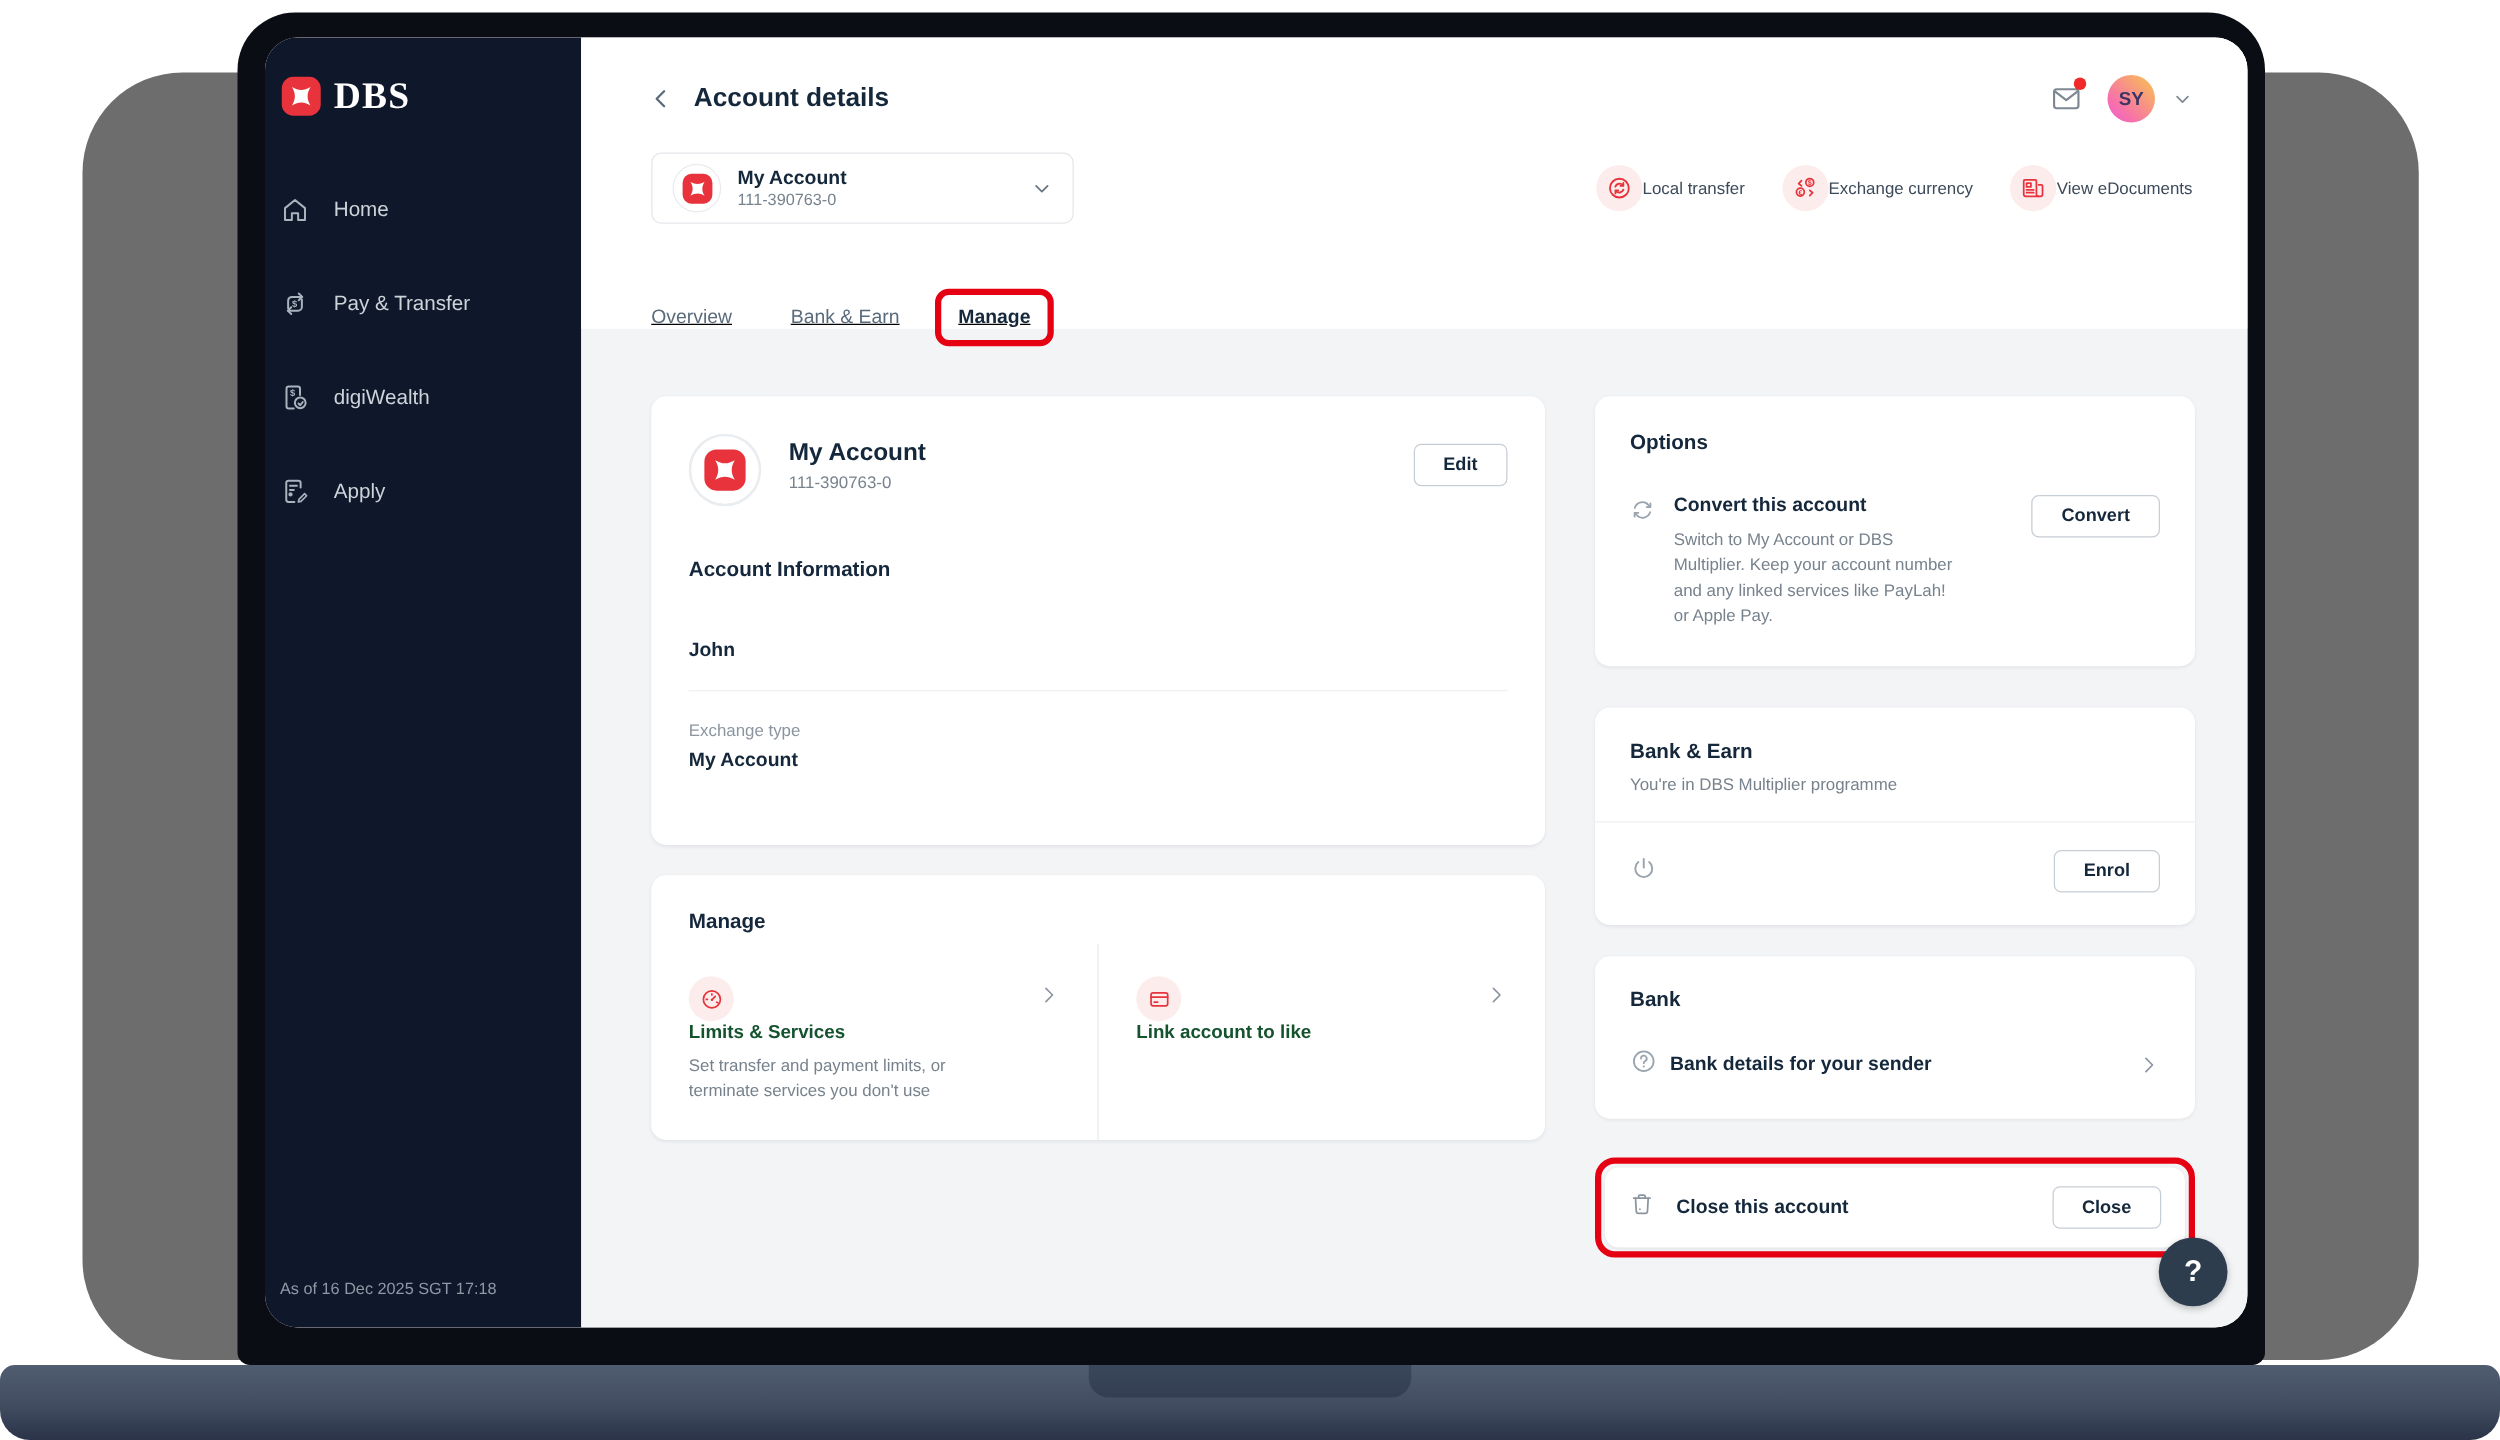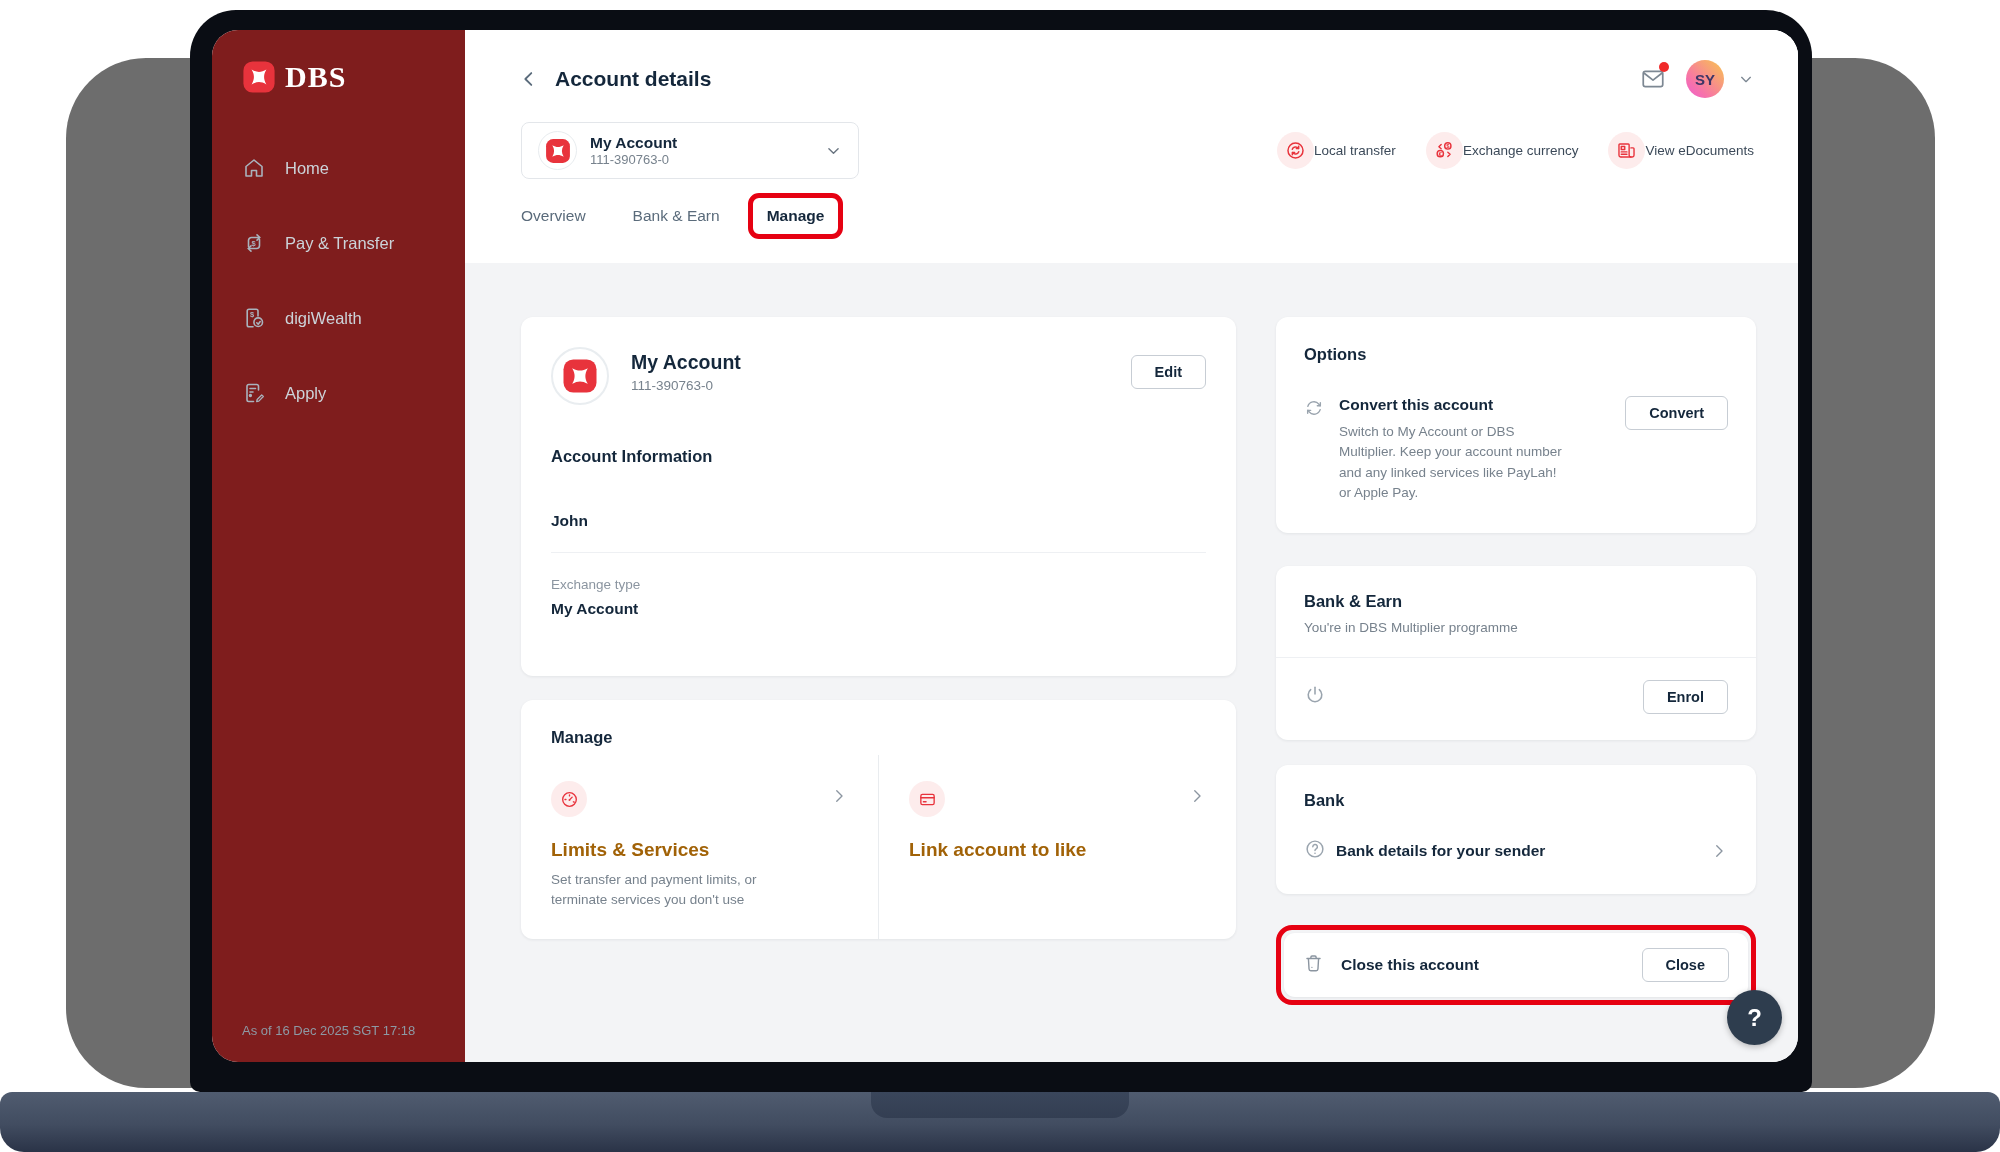--- a/index.html
+++ b/index.html
@@ -15,22 +15,22 @@
     background:linear-gradient(180deg,#505c70 0%, #414c60 55%, #2a3347 100%);
     border-radius:12px 12px 24px 24px; }
   .laptop-notch { width:258px; height:26px; margin:0 auto;
     background:linear-gradient(180deg,#3a465b,#333e52); border-radius:0 0 16px 16px; }
 
   
   .screen { position:absolute; left:212px; top:30px; width:1586px; height:1032px;
     background:#ffffff; border-radius:26px; overflow:hidden; display:flex; }
 
   
-  .sidebar { width:253px; flex:0 0 253px; background:#7f1d1d; display:flex; flex-direction:column;
-    padding:30px 18px 24px 30px; }
+  .sidebar { width:253px; flex:0 0 253px; background:#0f172a; display:flex; flex-direction:column;
+    padding:30px 18px 24px 12px; }
   .brand { display:flex; align-items:center; gap:9px; margin-bottom:62px; }
   .brand-mark { width:34px; height:34px; }
   .brand-word { color:#ffffff; font-family:"Liberation Serif","DejaVu Serif",serif; font-weight:700;
     font-size:30px; letter-spacing:1px; }
   .nav-item { display:flex; align-items:center; gap:19px; margin-bottom:51px; color:#ccd3d9;
     font-size:16.5px; cursor:pointer; }
   .nav-item svg { width:24px; height:24px; color:#a9b3bd; flex:0 0 24px; }
   .sidebar-footer { margin-top:auto; color:#8d99a4; font-size:13px; }
 
   
@@ -62,21 +62,21 @@
   .selector-number { font-size:13px; color:#77828d; }
   .selector-chevron { margin-left:auto; color:#6b7682; }
 
   .quick-actions { margin-left:auto; display:flex; align-items:center; gap:30px; }
   .quick-action { display:flex; align-items:center; cursor:pointer;justify-content:flex-end; }
   .qa-circle { width:37px; height:37px; border-radius:50%; background:#fdecec; color:#e8333c;
     display:flex; align-items:center; justify-content:center; }
   .qa-circle svg { width:21px; height:21px; }
   .qa-label { font-size:13.5px; color:#3c4a59; }
 
-  .tabs-row { display:flex; align-items:flex-start; gap:47px; margin-top:28px; height:56px; }
+  .tabs-row { display:flex; align-items:flex-end; gap:47px; margin-top:28px; height:56px;text-decoration:underline; }
   .tab { font-size:15.5px; color:#5a6b7b; cursor:pointer; }
   .tab.active { color:#14273b; font-weight:700; position:relative; }
   .tab.active .annotation-box { position:absolute; inset:-14px -19px; border:5px solid #e60112;
     border-radius:11px; pointer-events:none; }
 
   .content { flex:1; display:flex; gap:40px; padding:54px 30px 0 56px; position:relative; }
   .col-left { width:715px; flex:0 0 715px; }
   .col-right { width:480px; flex:0 0 480px; }
 
   .card { background:#ffffff; border-radius:12px; box-shadow:0 1px 3px rgba(16,24,40,.07); }
@@ -104,21 +104,21 @@
   .manage-card { margin-top:24px; padding:28px 0 0; }
   .manage-title { font-size:16.5px; font-weight:700; color:#14273b; padding:0 30px; }
   .manage-cols { display:flex; margin-top:8px; }
   .manage-item { flex:1; padding:26px 30px 30px; cursor:pointer; }
   .manage-item + .manage-item { border-left:1px solid #e9ecef; }
   .mi-top { display:flex; align-items:flex-start; }
   .mi-circle { width:36px; height:36px; border-radius:50%; background:#fdecec; color:#e8333c;
     display:flex; align-items:center; justify-content:center; }
   .mi-circle svg { width:19px; height:19px; }
   .mi-chevron { margin-left:auto; color:#8b95a0; margin-top:6px; }
-  .mi-title { font-size:19px; font-weight:700; color:#a16207; margin-top:22px; }
+  .mi-title { font-size:15px; font-weight:700; color:#14532d; }
   .mi-desc { font-size:13.5px; color:#77828d; margin-top:9px; line-height:1.45; max-width:250px; }
 
   
   .options-card { padding:28px 28px 30px; }
   .right-card-title { font-size:16.5px; font-weight:700; color:#14273b; }
   .option-row { display:flex; align-items:flex-start; margin-top:32px; }
   .opt-icon { color:#9aa4ae; width:22px; flex:0 0 22px; margin-top:2px; }
   .opt-icon svg { width:20px; height:20px; }
   .opt-texts { margin-left:13px; width:230px; }
   .opt-title { font-size:15.5px; font-weight:700; color:#14273b; }

